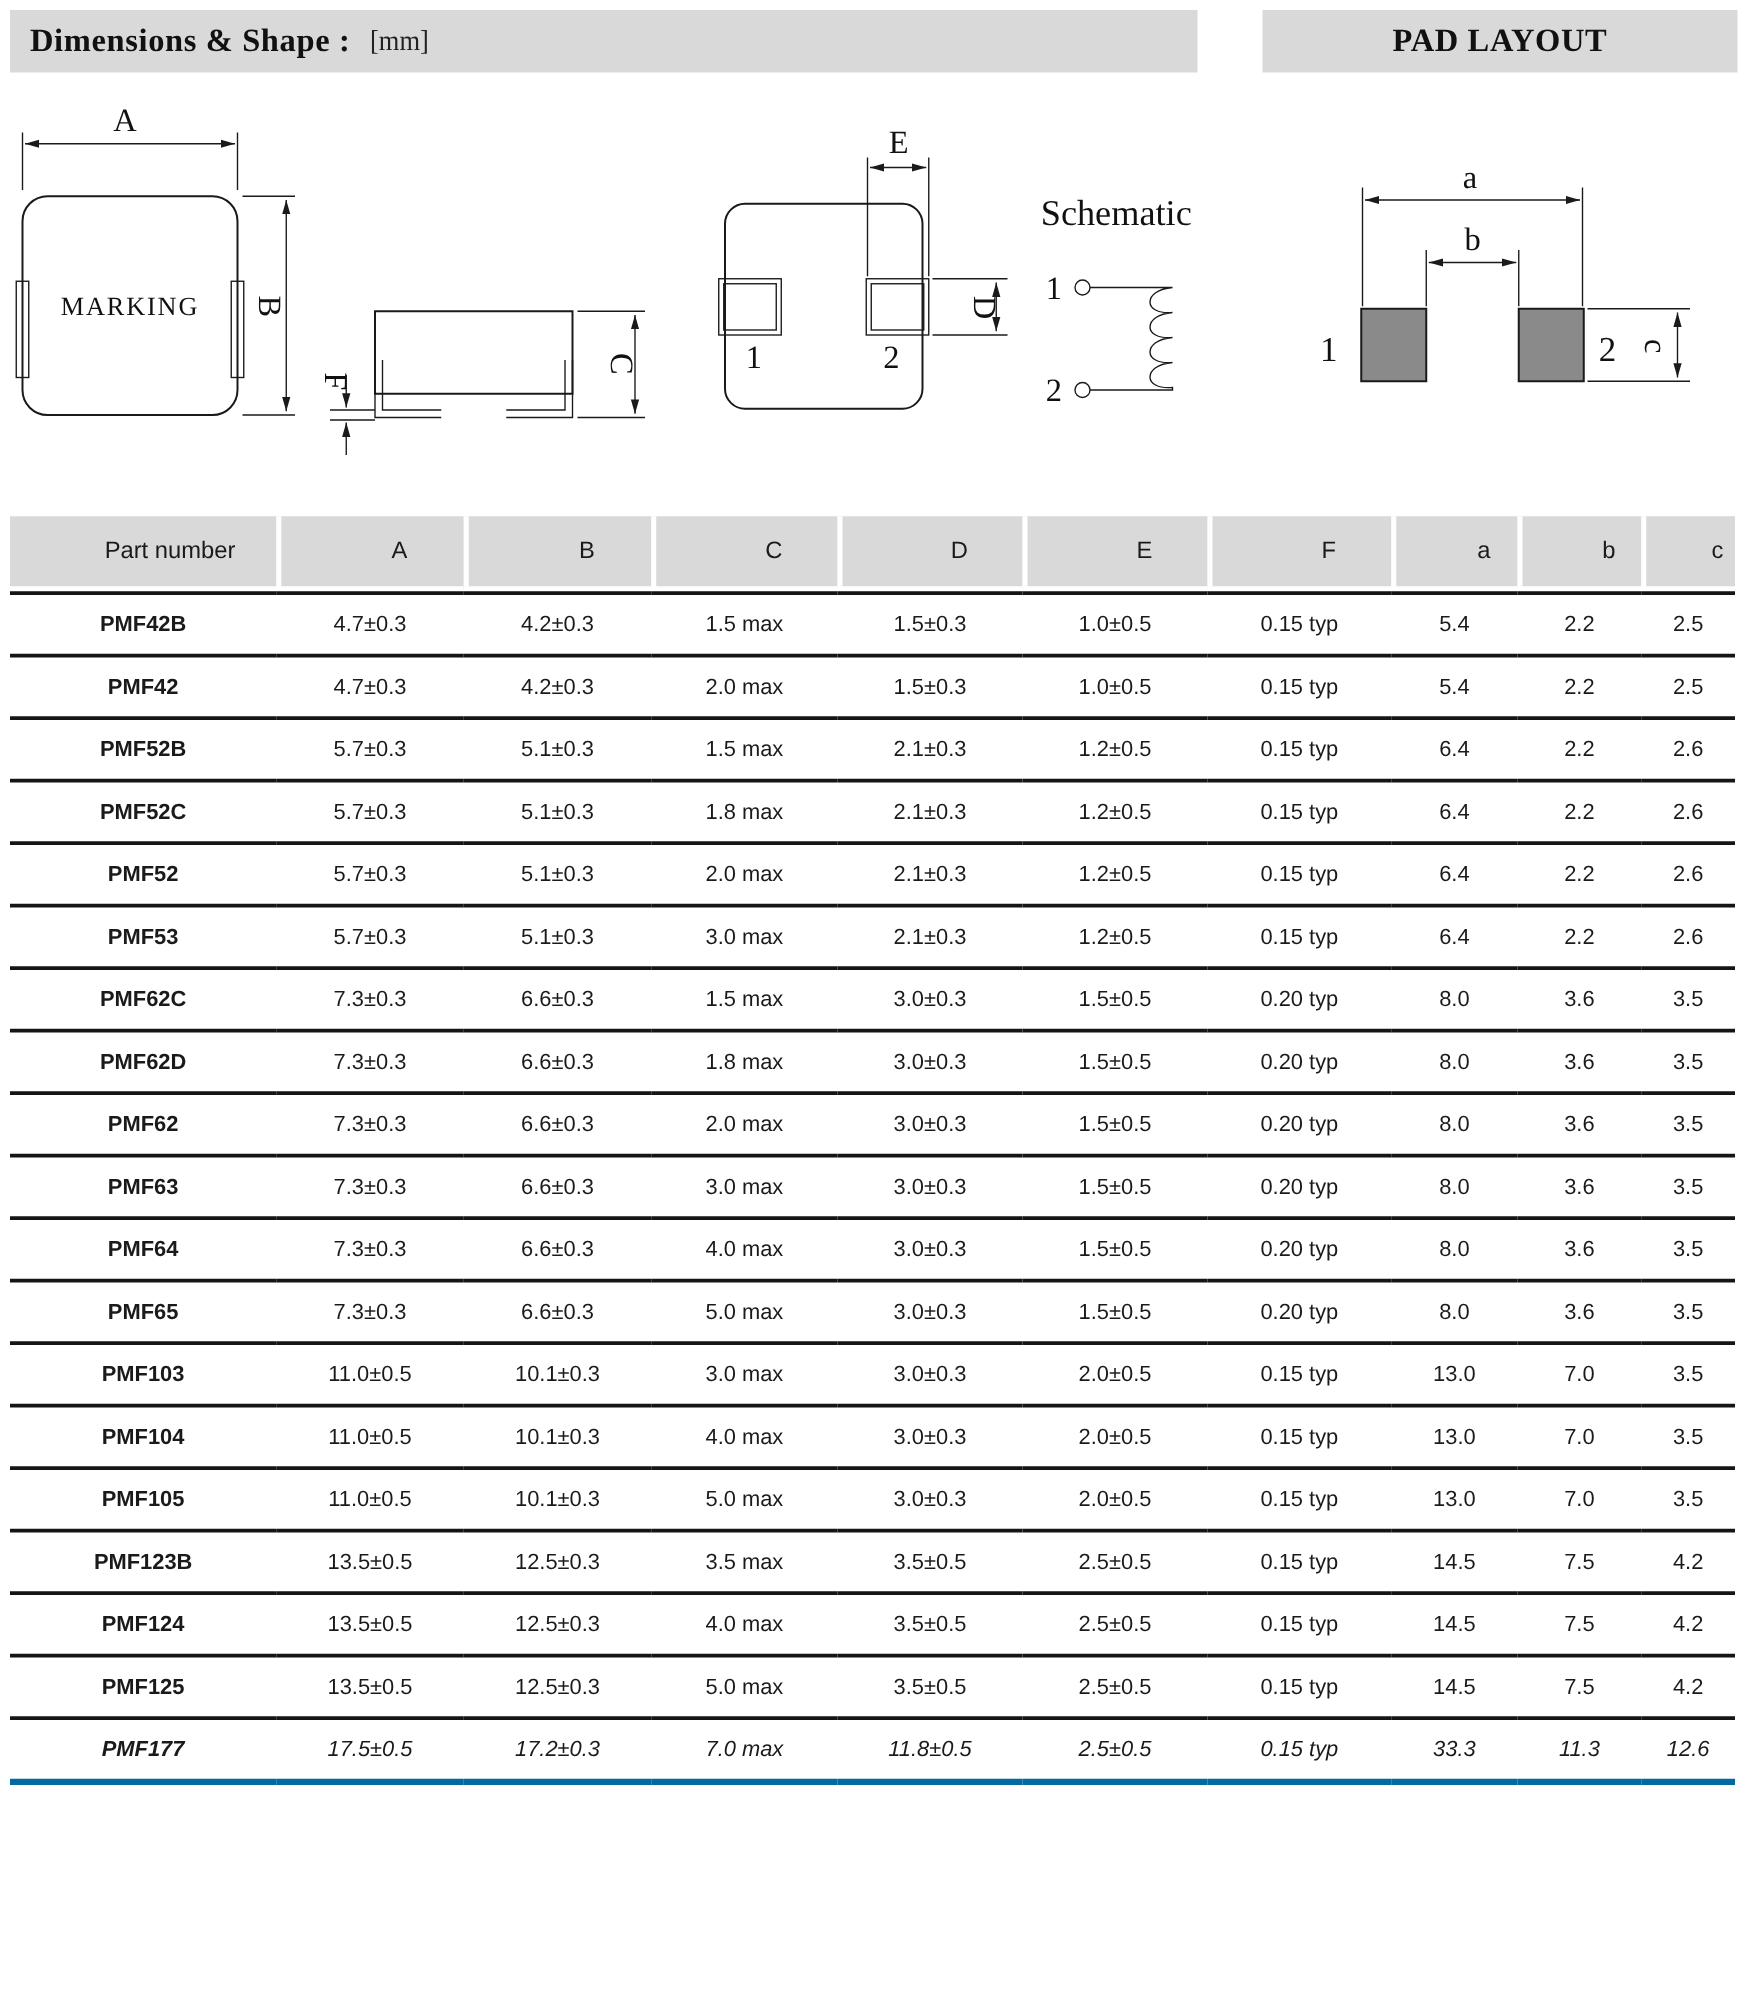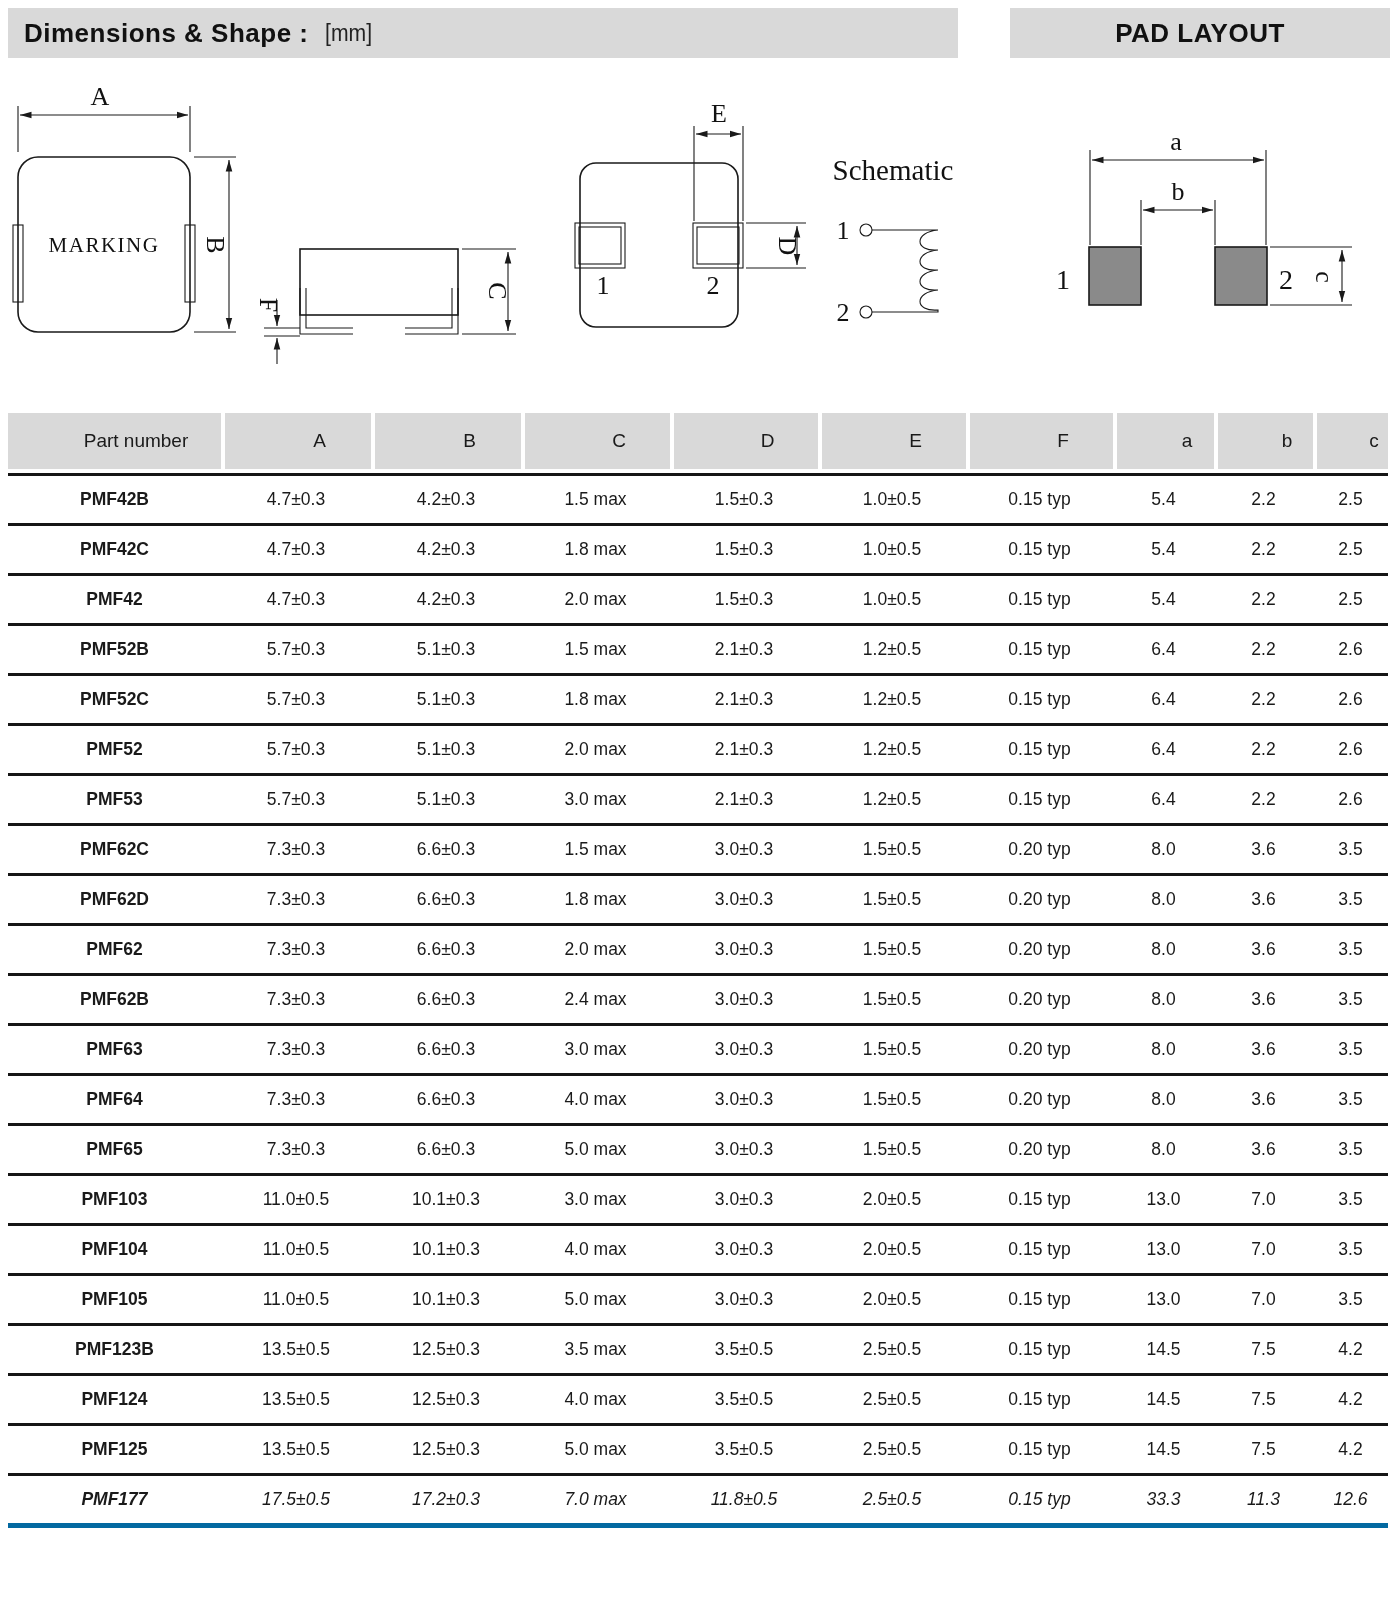--- a/index.html
+++ b/index.html
@@ -1,18 +1,18 @@
 <!DOCTYPE html>
 <html><head>
 <meta charset="utf-8">
 <style>
   html,body{margin:0;padding:0;background:#fff;}
   body{width:1392px;height:1600px;position:relative;font-family:"Liberation Sans",sans-serif;color:#1a1a1a;}
 
-  .titlebar{position:absolute;top:8px;height:50px;background:#d9d9d9;display:flex;align-items:center;box-sizing:border-box;}
+  .titlebar{position:absolute;top:8px;height:50px;background:#d9d9d9;display:flex;align-items:center;box-sizing:border-box;font-family:Liberation Serif, serif;}
   .titlebar.tb-left{left:8px;width:950px;padding-left:16px;}
   .titlebar.tb-right{left:1010px;width:380px;justify-content:center;}
   .t-bold{font-weight:bold;font-size:26px;letter-spacing:.5px;color:#111;}
   .t-unit{display:inline-block;font-size:23px;margin-left:14px;color:#222;transform:scaleX(.92);}
 
   svg.drawings{position:absolute;left:0;top:60px;}
   .ln{stroke:#1a1a1a;stroke-width:1.6;fill:none;}
   .dln{stroke:#1a1a1a;stroke-width:1.1;fill:none;}
   .pad-gray{stroke:#1a1a1a;stroke-width:1.6;}
   .serif-label{font-family:"Liberation Serif",serif;fill:#111;}
@@ -186,32 +186,20 @@
         <td>4.2±0.3</td>
         <td>1.5 max</td>
         <td>1.5±0.3</td>
         <td>1.0±0.5</td>
         <td>0.15 typ</td>
         <td>5.4</td>
         <td>2.2</td>
         <td>2.5</td>
       </tr>
       <tr>
-        <td class="part">PMF42C</td>
-        <td>4.7±0.3</td>
-        <td>4.2±0.3</td>
-        <td>1.8 max</td>
-        <td>1.5±0.3</td>
-        <td>1.0±0.5</td>
-        <td>0.15 typ</td>
-        <td>5.4</td>
-        <td>2.2</td>
-        <td>2.5</td>
-      </tr>
-      <tr>
         <td class="part">PMF42</td>
         <td>4.7±0.3</td>
         <td>4.2±0.3</td>
         <td>2.0 max</td>
         <td>1.5±0.3</td>
         <td>1.0±0.5</td>
         <td>0.15 typ</td>
         <td>5.4</td>
         <td>2.2</td>
         <td>2.5</td>
@@ -294,32 +282,20 @@
         <td>6.6±0.3</td>
         <td>2.0 max</td>
         <td>3.0±0.3</td>
         <td>1.5±0.5</td>
         <td>0.20 typ</td>
         <td>8.0</td>
         <td>3.6</td>
         <td>3.5</td>
       </tr>
       <tr>
-        <td class="part">PMF62B</td>
-        <td>7.3±0.3</td>
-        <td>6.6±0.3</td>
-        <td>2.4 max</td>
-        <td>3.0±0.3</td>
-        <td>1.5±0.5</td>
-        <td>0.20 typ</td>
-        <td>8.0</td>
-        <td>3.6</td>
-        <td>3.5</td>
-      </tr>
-      <tr>
         <td class="part">PMF63</td>
         <td>7.3±0.3</td>
         <td>6.6±0.3</td>
         <td>3.0 max</td>
         <td>3.0±0.3</td>
         <td>1.5±0.5</td>
         <td>0.20 typ</td>
         <td>8.0</td>
         <td>3.6</td>
         <td>3.5</td>

